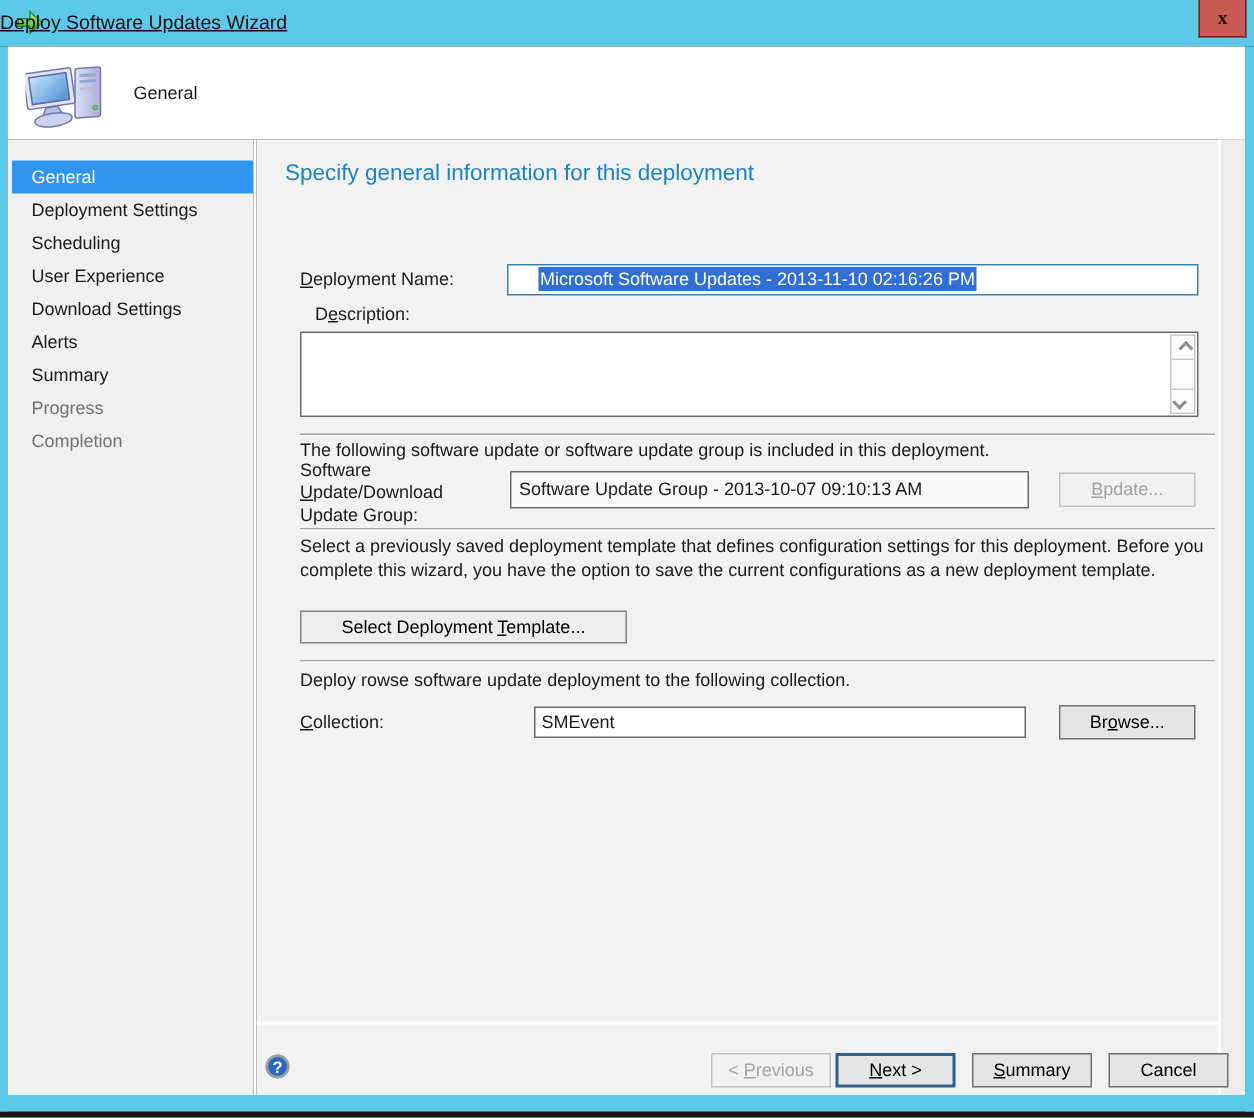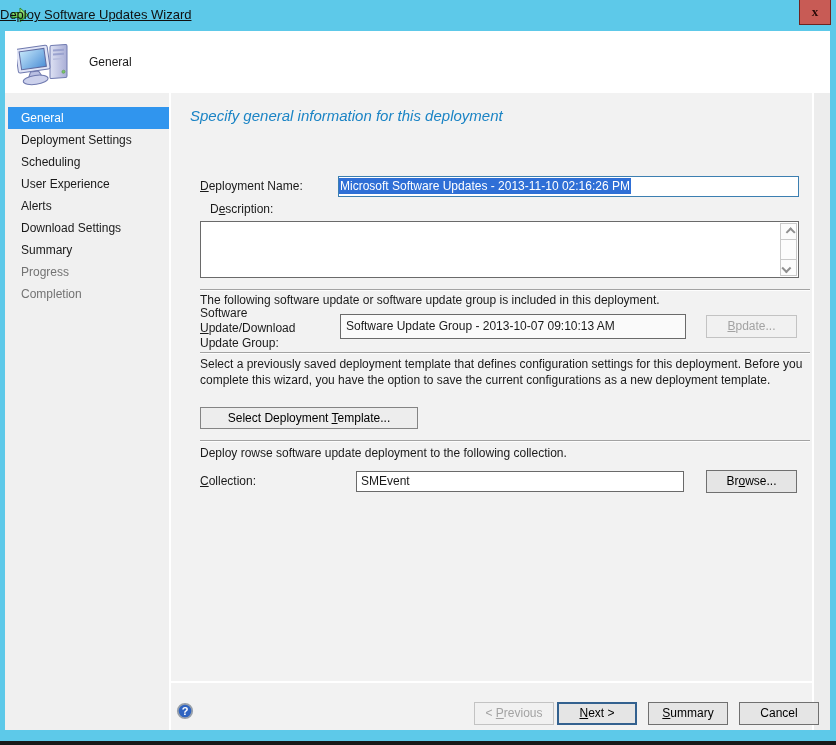--- a/index.html
+++ b/index.html
@@ -29,27 +29,27 @@
   .vline { position:absolute; left:169px; top:93px; width:2px; height:637px; background:#ffffff; }
   .nav-item { height:22px; line-height:22px; margin-left:3px; padding-left:13px; color:#1a1a1a; cursor:default; }
   .nav-item.sel { background:#3095ee; color:#ffffff; }
   .nav-item.dis { color:#737373; }
 
   
   .content { position:absolute; left:171px; top:93px; width:659px; height:637px; background:#f2f2f2; }
   .right-gutter-line { position:absolute; left:641px; top:0; width:2px; height:637px; background:#ffffff; }
   .right-gutter { position:absolute; left:643px; top:0; width:16px; height:637px; background:#ededed; }
 
-  .heading { position:absolute; left:19px; top:14px; font-size:15px; color:#1b84c5;font-style:italic; }
+  .heading { position:absolute; left:19px; top:14px; font-size:15px; color:#1b84c5; }
 
   .lbl { position:absolute; color:#1a1a1a; }
   .u { text-decoration:underline; }
 
   .name-input { position:absolute; left:167px; top:83px; width:461px; height:21px; background:#ffffff;
-                border:1px solid #3c7fb1; line-height:19px; padding-left:0; overflow:hidden; white-space:nowrap; }
+                border:1px solid #3c7fb1; line-height:19px; padding-left:20px; overflow:hidden; white-space:nowrap; }
   .name-input .selection { background:#2f6fd6; color:#ffffff; padding:1px 1px; }
 
   .desc-box { position:absolute; left:29px; top:128px; width:599px; height:57px; background:#ffffff;
               border:1px solid #6a6a6a; }
   .sb { position:absolute; right:1px; top:1px; bottom:1px; width:17px; background:#fcfcfc;
         border:1px solid #c9c9c9; display:flex; flex-direction:column; }
   .sb-up, .sb-down { height:16px; display:flex; align-items:center; justify-content:center; }
   .sb-up { border-bottom:1px solid #c9c9c9; }
   .sb-down { border-top:1px solid #c9c9c9; }
   .sb-track { flex:1; }
@@ -133,22 +133,22 @@
       </g>
     </svg>
     <div class="page-title">General</div>
   </div>
 
   <div class="sidebar">
     <div class="nav-item sel">General</div>
     <div class="nav-item">Deployment Settings</div>
     <div class="nav-item">Scheduling</div>
     <div class="nav-item">User Experience</div>
+    <div class="nav-item">Download Settings</div>
     <div class="nav-item">Alerts</div>
-    <div class="nav-item">Download Settings</div>
     <div class="nav-item">Summary</div>
     <div class="nav-item dis">Progress</div>
     <div class="nav-item dis">Completion</div>
   </div>
   <div class="vline"></div>
 
   <div class="content">
     <div class="right-gutter-line"></div>
     <div class="right-gutter"></div>
 

